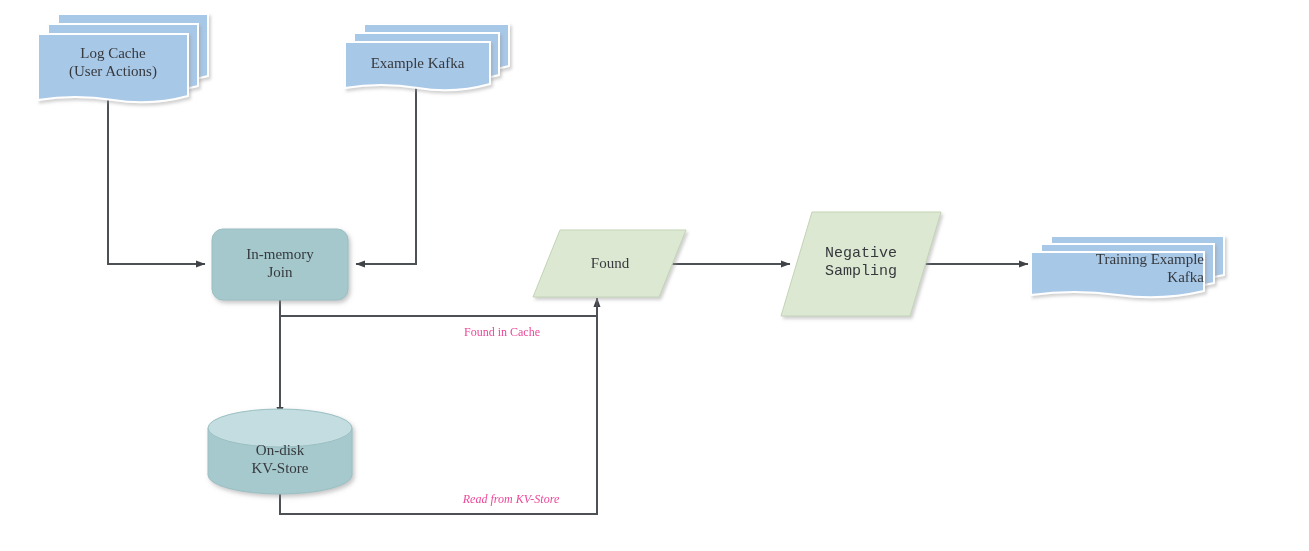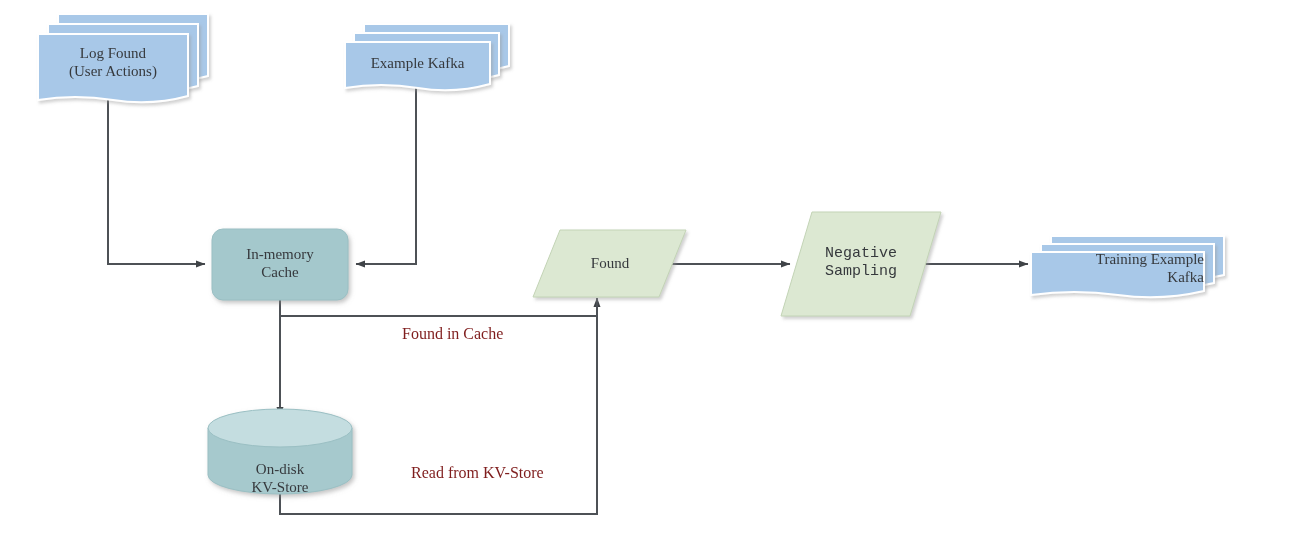--- a/index.html
+++ b/index.html
@@ -25,22 +25,23 @@
   .node-label {
     position: absolute;
     text-align: center;
     line-height: 1.22;
     color: #36393d;
     pointer-events: none;
     white-space: pre-line;
   }
   .edge-label {
     position: absolute;
-    color: #7f1d1d;
-    font-size: 16px;
+    text-align: center;
+    color: #ec4899;
+    font-size: 12px;
     white-space: nowrap;
   }
 </style>
 </head>
 <body>
 
 <svg id="canvas" viewBox="0 0 1309 551" xmlns="http://www.w3.org/2000/svg">
   <defs>
     <marker id="arrow" markerWidth="10" markerHeight="8" refX="9.2" refY="4" orient="auto" markerUnits="userSpaceOnUse">
       <path d="M0,0.4 L9.6,4 L0,7.6 Z" fill="#3f4347"></path>
@@ -112,34 +113,34 @@
     <path d="M812,212 L941,212 L910,316 L781,316 Z" fill="#dce8d2" stroke="#c3d4b6" stroke-width="1" filter="url(#softshadow2)"></path>
   </g>
 
   <g>
     <path d="M1051,236 L1224,236 L1224,275 Q1181,285 1138,279 Q1094,273 1051,279 Z" fill="#a8c8e8" stroke="#ffffff" stroke-width="2" filter="url(#softshadow2)"></path>
     <path d="M1041,244 L1214,244 L1214,283 Q1171,293 1128,287 Q1084,281 1041,287 Z" fill="#a8c8e8" stroke="#ffffff" stroke-width="2" filter="url(#softshadow2)"></path>
     <path d="M1031,252 L1204,252 L1204,291 Q1161,301 1118,295 Q1074,289 1031,295 Z" fill="#a8c8e8" stroke="#ffffff" stroke-width="2" filter="url(#softshadow2)"></path>
   </g>
 </svg>
 
-<div class="node-label" style="left:38px; top:44px; width:150px; font-size:15px;">Log Found
+<div class="node-label" style="left:38px; top:44px; width:150px; font-size:15px;">Log Cache
 (User Actions)</div>
 
 <div class="node-label" style="left:345px; top:54px; width:145px; font-size:15px;">Example Kafka</div>
 
 <div class="node-label" style="left:212px; top:245px; width:136px; font-size:15px;">In-memory
-Cache</div>
+Join</div>
 
-<div class="node-label" style="left:208px; top:441px; width:144px; font-size:15px;margin-top:19px;">On-disk
+<div class="node-label" style="left:208px; top:441px; width:144px; font-size:15px;">On-disk
 KV-Store</div>
 
 <div class="node-label" style="left:540px; top:254px; width:140px; font-size:15px;">Found</div>
 
 <div class="node-label" style="left:796px; top:245px; width:130px; font-size:15px;font-family:Liberation Mono, monospace;">Negative
 Sampling</div>
 
 <div class="node-label" style="left:1031px; top:250px; width:173px; font-size:15px;text-align:right;">Training Example
 Kafka</div>
 
 <div class="edge-label" style="left:402px; top:325px; width:200px;">Found in Cache</div>
 
-<div class="edge-label" style="left:411px; top:464px; width:200px;">Read from KV-Store</div>
+<div class="edge-label" style="left:411px; top:492px; width:200px;font-style:italic;">Read from KV-Store</div>
 
 </body></html>

